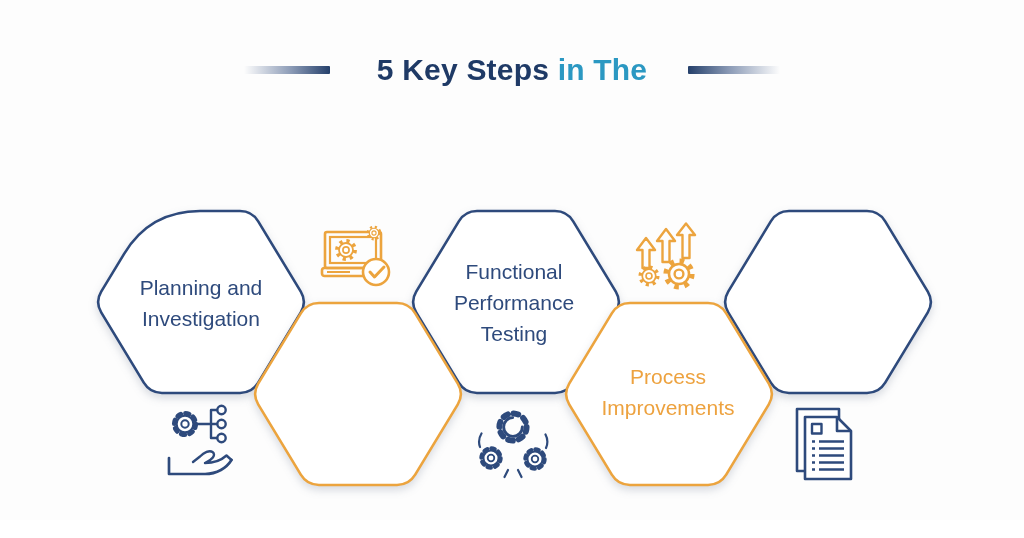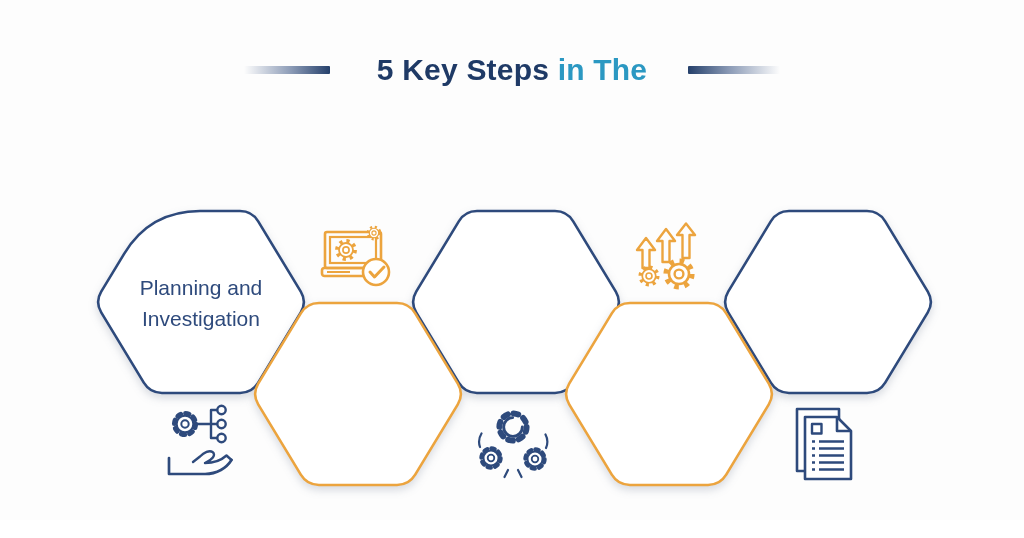--- a/index.html
+++ b/index.html
@@ -94,20 +94,22 @@
 
   <svg class="hex-layer" width="1024" height="538" viewBox="0 0 1024 538">
     <use href="#hexShapeBigRound" class="hex navy" transform="translate(95,211)"></use>
     <use href="#hexShape" class="hex navy" transform="translate(410,211)"></use>
     <use href="#hexShape" class="hex navy" transform="translate(722,211)"></use>
     <use href="#hexShape" class="hex orange" transform="translate(252,303)"></use>
     <use href="#hexShape" class="hex orange" transform="translate(563,303)"></use>
   </svg>
 
   <div class="step-label navy lbl-1">Planning and Investigation</div>
+  <div class="step-label navy lbl-3">Functional Performance Testing</div>
+  <div class="step-label orange lbl-4">Process Improvements</div>
 
   <div class="icon orange ic-laptop">
     <svg viewBox="0 0 72 64" fill="none" stroke="currentColor" stroke-width="2.6">
       <rect x="2" y="44" width="58" height="8" rx="2.5"></rect>
       <line x1="7" y1="48" x2="30" y2="48" stroke-width="2"></line>
       <rect x="5" y="8" width="56" height="36" rx="2"></rect>
       <rect x="10" y="13" width="46" height="26" stroke-width="2.2"></rect>
       <use href="#gear" transform="translate(26,26) scale(0.56)"></use>
       <use href="#gear" transform="translate(54,9) scale(0.38)"></use>
       <circle cx="56" cy="48" r="13" fill="#fff"></circle>

